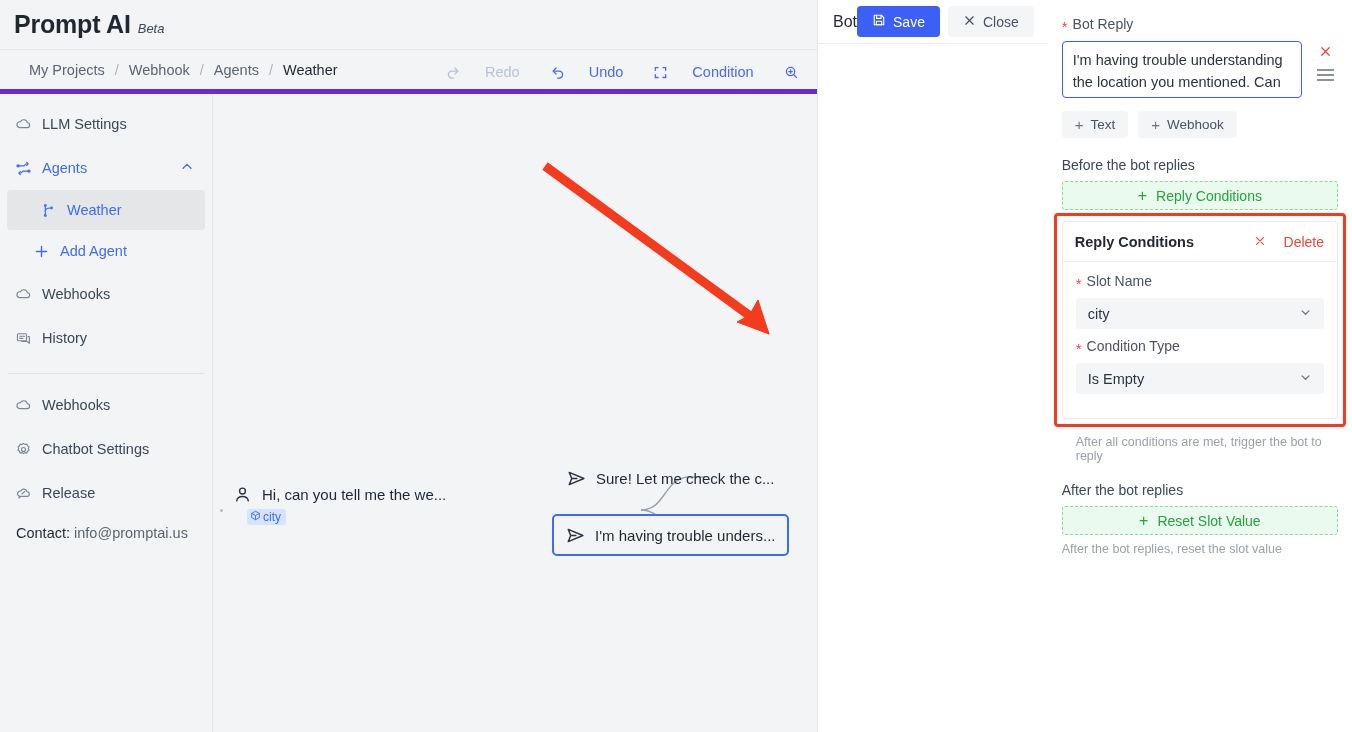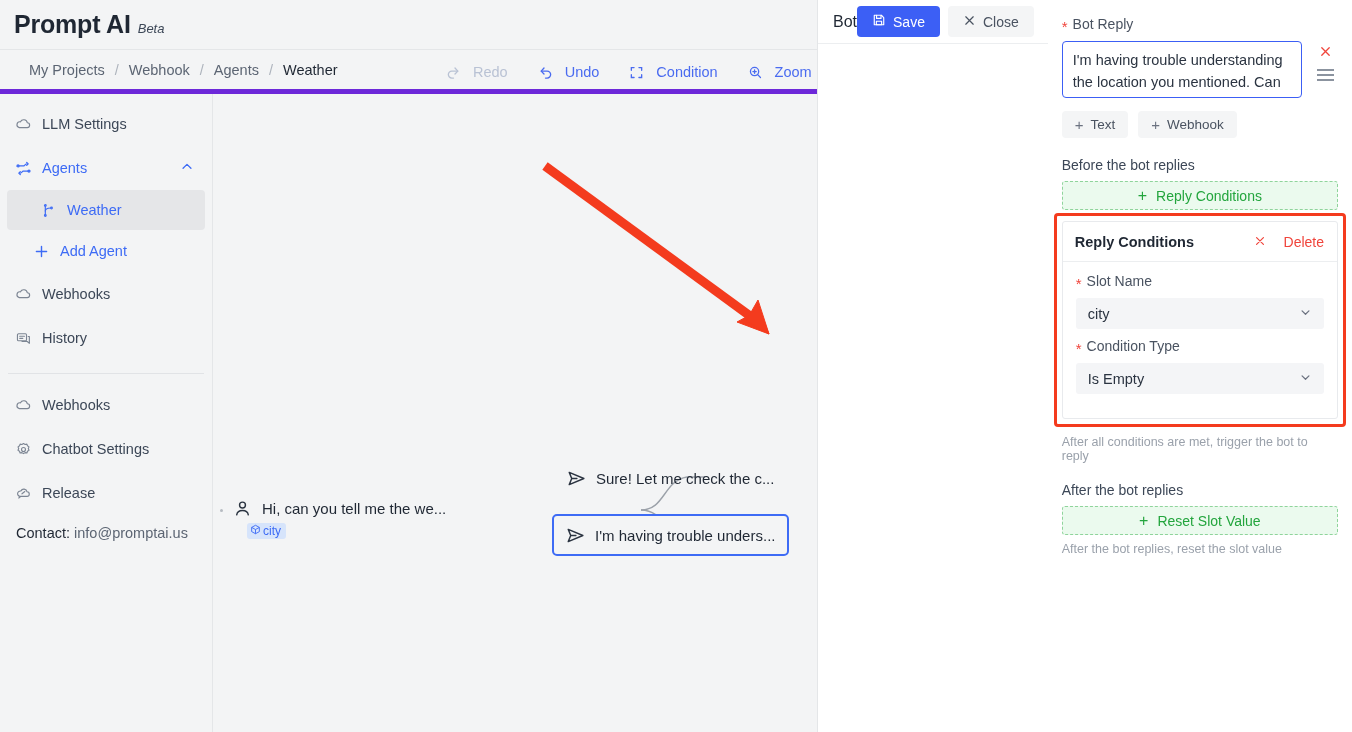--- a/index.html
+++ b/index.html
@@ -46,21 +46,21 @@
   .crumb { color: #5c6573; }
   .crumb.current { color: #1f2733; font-weight: 500; }
   .crumb-sep { color: #aeb4bd; margin: 0 10px; }
 
   .toolbar {
     position: absolute; left: 446px; top: 0; height: 44px;
     display: flex; align-items: center; gap: 30px;
     white-space: nowrap;
   }
   .tool {
-    display: flex; align-items: center; gap: 12px;
+    display: flex; align-items: center; gap: 24px;
     font-size: 14.5px; color: #4a6bf0;
   }
   .tool.disabled { color: #b9c2d4; }
   .tool svg { display: block; }
 
   .below { flex: 1; display: flex; min-height: 0; position: relative; }
 
   
   .sidebar {
     width: 213px; flex: none;
@@ -379,21 +379,21 @@
 
         <svg class="flow" width="604" height="688">
           <path d="M428 416 C 452 416, 450 387, 474 383" fill="none" stroke="#9ba1a9" stroke-width="1.4"></path>
           <path d="M428 416 C 452 416, 452 444, 476 447" fill="none" stroke="#9ba1a9" stroke-width="1.4"></path>
           <path d="M474 383 h 18" fill="none" stroke="#9ba1a9" stroke-width="1.4"></path>
           <path d="M476 447 h 18" fill="none" stroke="#9ba1a9" stroke-width="1.4"></path>
         </svg>
 
         <div class="dot-anchor" style="left:7px; top:415px;"></div>
 
-        <div class="node" style="left:18px; top:403px;">
+        <div class="node" style="left:18px; top:389px;">
           <span class="nicon">
             <svg width="19" height="19" viewBox="0 0 20 20" fill="none" stroke="#2b3441" stroke-width="1.5" stroke-linecap="round" stroke-linejoin="round">
                 <circle cx="10" cy="6.4" r="3.1"></circle>
                 <path d="M3.9 16.6c.5-3 3.1-4.5 6.1-4.5s5.6 1.5 6.1 4.5"></path>
               </svg>
           </span>
           <span>Hi, can you tell me the we...</span>
           <span class="slot-tag">
             <span>
               <svg width="11" height="11" viewBox="0 0 12 12" fill="none" stroke="#3d6bf5" stroke-width="1" stroke-linejoin="round">
@@ -539,21 +539,21 @@
               <span class="chev">
                 <svg width="13" height="13" viewBox="0 0 14 14" fill="none" stroke="#6b7280" stroke-width="1.3" stroke-linecap="round" stroke-linejoin="round">
                     <path d="M3.3 5.3L7 8.9l3.7-3.6"></path>
                   </svg>
               </span>
             </div>
           </div>
         </div>
       </div>
 
-      <div class="hint" style="margin-top:16px;">After all conditions are met, trigger the bot to reply</div>
+      <div class="hint" style="margin-top:16px;margin-left:14px;">After all conditions are met, trigger the bot to reply</div>
 
       <div class="section-label">After the bot replies</div>
 
       <div class="dashed-green">
         <span class="plus">+</span>
         <span>Reset Slot Value</span>
       </div>
 
       <div class="hint">After the bot replies, reset the slot value</div>
     </div>

